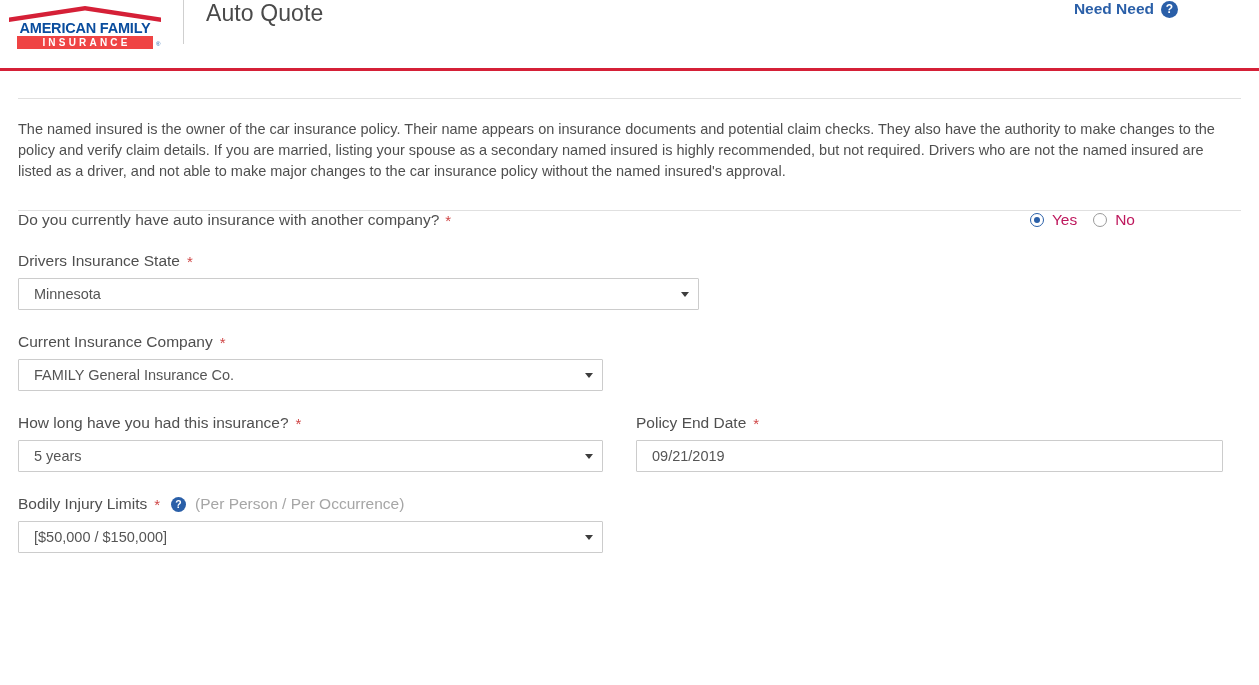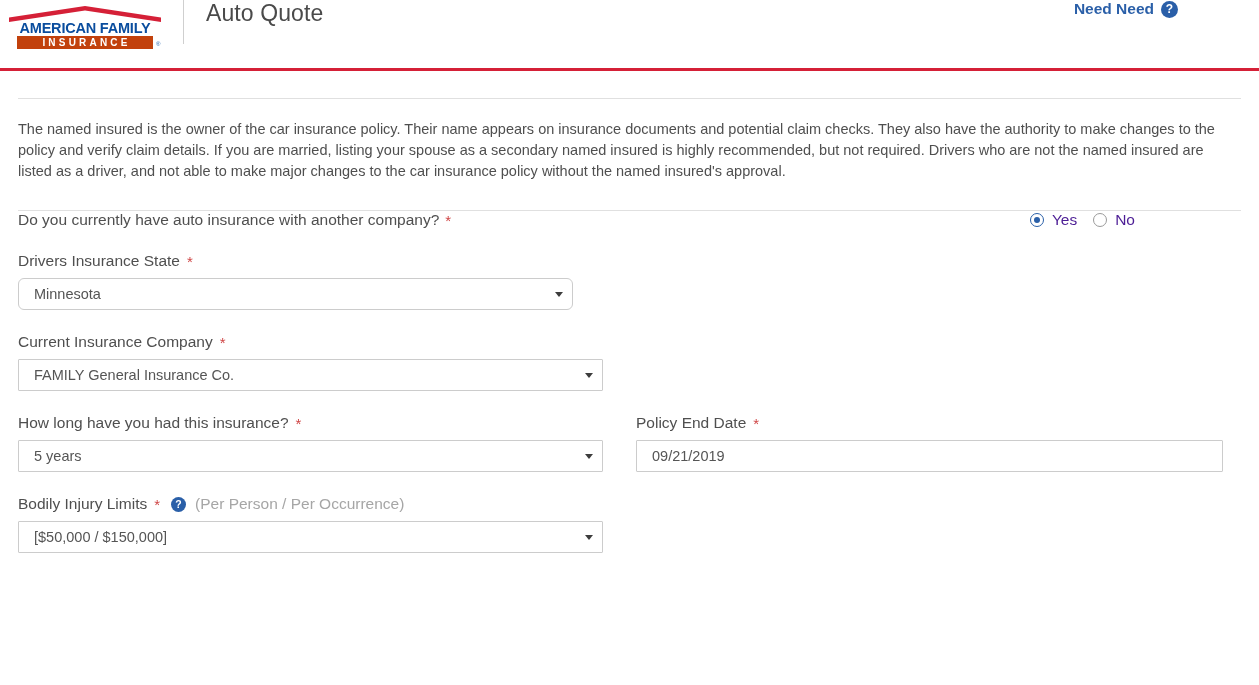--- a/index.html
+++ b/index.html
@@ -43,21 +43,21 @@
     font-size: 14.5px;
     letter-spacing: -0.2px;
     color: #0a4d9e;
     line-height: 15px;
     white-space: nowrap;
   }
   .logo-bar {
     position: absolute;
     left: 8px; top: 36px;
     width: 136px; height: 13px;
-    background: #c2410c;
+    background: #ef4444;
     color: #ffffff;
     font-weight: bold;
     font-size: 10px;
     letter-spacing: 3.2px;
     text-align: center;
     line-height: 13px;
     text-indent: 3px;
   }
   .logo-reg {
     position: absolute;
@@ -183,21 +183,21 @@
   .radio-dot.checked::after {
     content: "";
     position: absolute;
     left: 3px; top: 3px;
     width: 6px; height: 6px;
     border-radius: 50%;
     background: #2a5fa8;
   }
   .radio-text {
     font-size: 15.5px;
-    color: #4c1d95;
+    color: #be185d;
   }
   .field {
     margin-top: 23px;
   }
   .field.col-left { width: 618px; }
   .field.col-right { width: 600px; }
   .field-label {
     font-size: 15.5px;
     color: #4f4f4f;
     margin-bottom: 8px;
@@ -231,21 +231,21 @@
     border: 1px solid #cccccc;
     background: #ffffff;
     border-radius: 1px;
     display: flex;
     align-items: center;
     padding: 0 10px 0 15px;
     font-size: 14.5px;
     color: #555555;
     cursor: pointer;
   }
-  .control.w-state   { width: 555px; border-radius: 6px; }
+  .control.w-state   { width: 681px; }
   .control.w-company { width: 585px; }
   .control.w-howlong { width: 585px; }
   .control.w-bodily  { width: 585px; }
   .control.w-date    { width: 587px; cursor: text; }
   .control .value {
     white-space: nowrap;
     overflow: hidden;
   }
   .caret {
     position: absolute;

